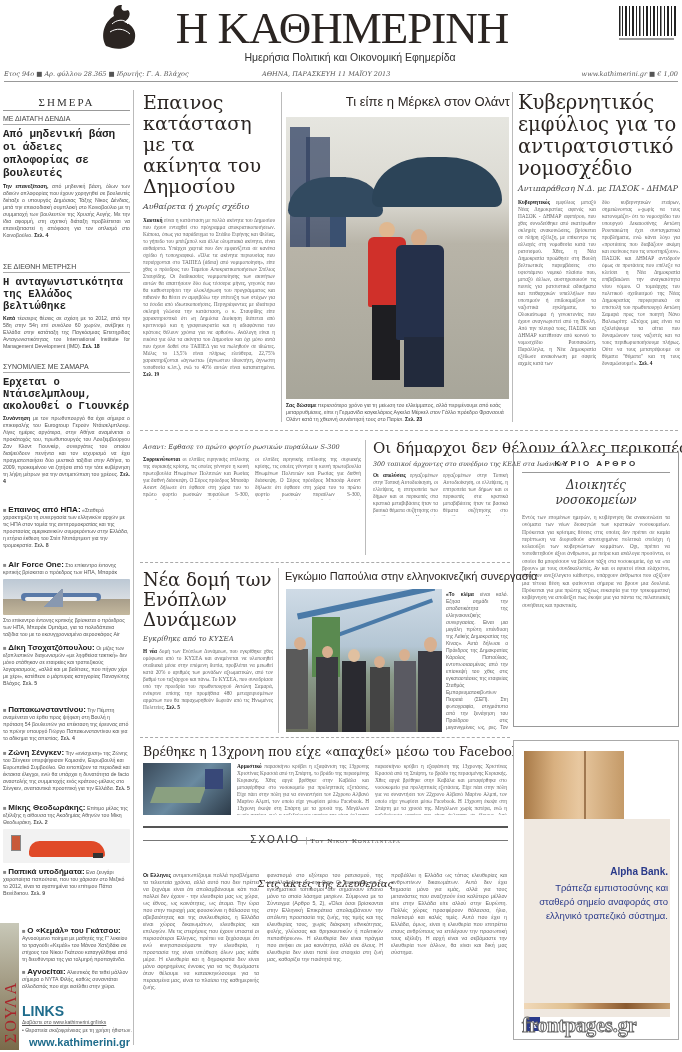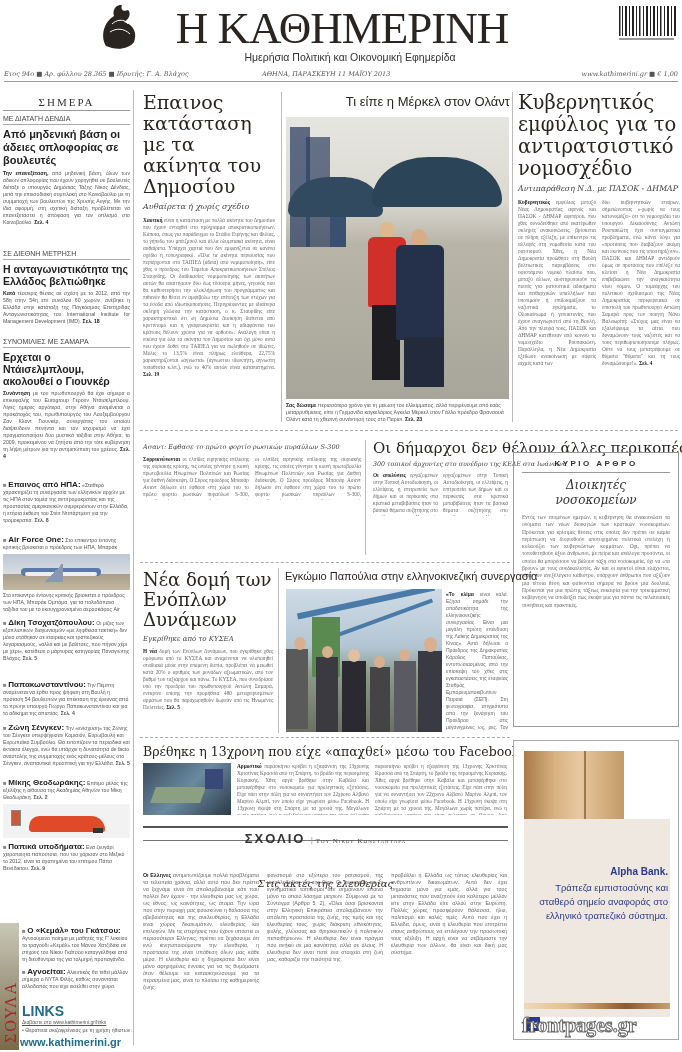--- a/index.html
+++ b/index.html
@@ -17,21 +17,21 @@
   .infobar { left: 4px; top: 68px; width: 674px; height: 14px; font-size: 6.5px; font-style: italic; color: #555; border-bottom: 1px solid #999; }
   .infobar span { position: absolute; top: 2px; }
 
   
   .vrule { position: absolute; width: 1px; background: #bbb; }
   .hdash { position: absolute; height: 0; border-top: 1px dashed #aaa; }
 
   .left-col { left: 3px; top: 96px; width: 127px; }
   .sec-head { font-family: "Liberation Serif", serif; letter-spacing: 2px; font-size: 11px; text-align: center; color: #333; border-bottom: 1px solid #999; padding-bottom: 2px; }
   .kicker { font-family: "Liberation Sans", sans-serif; font-size: 7px; color: #444; margin-top: 4px; border-bottom: 1px solid #aaa; padding-bottom: 2px; }
-  .lh { font-family: Liberation Sans, sans-serif; font-weight: bold; font-size: 10.5px; line-height: 12px; margin-top: 3px; color: #222; }
+  .lh { font-family: Liberation Mono, monospace; font-weight: bold; font-size: 10.5px; line-height: 12px; margin-top: 3px; color: #222; }
   .body-txt { font-family: "Liberation Sans", sans-serif; font-size: 5.2px; line-height: 7px; color: #555; margin-top: 3px; text-align: justify; }
   .body-txt b { color: #222; }
   .brief { margin-top: 5px; font-family: "Liberation Sans", sans-serif; font-size: 5.2px; line-height: 7px; color: #555; }
   .brief .bt { font-size: 8px; font-weight: bold; color: #222; }
   .brief .bt::before { content: "■ "; color: #888; font-size: 6px; }
   .thumb { margin-top: 3px; height: 36px; border-radius: 1px; }
 
   .headline-big { font-family: "DejaVu Serif", serif; color: #2b2522; }
   .dek { font-family: "DejaVu Serif", serif; font-style: italic; color: #444; }
   .body-col { font-family: "Liberation Serif", serif; font-size: 5.3px; line-height: 7px; color: #666; text-align: justify; }
@@ -159,21 +159,21 @@
   <div class="brief">
       <div style="height:36px;overflow:hidden"><span class="bt">Ο «Κεμάλ» του Γκάτσου:</span> <span>Αγνοούμενο ποίημα με μαθητές της Γ' λυκείου το τραγούδι «Κεμάλ» του Μάνου Χατζιδάκι σε στίχους του Νίκου Γκάτσου καταγγέλθηκε από τη διευθύντρια της για τολμηρή προπαγάνδα.</span> </div>
     </div>
   <div class="brief">
       <div style="height:22px;overflow:hidden"><span class="bt">Αγνοείται:</span> <span>Αλιευτικός θα τεθεί μάλλον σήμερα ο ΝΥΤΑ Φιλής, καθώς συναντάται αλλοδαπός που είχε εισέλθει στην χώρα.</span></div>
     </div>
   <div class="lsans" style="font-size:14px;font-weight:bold;color:#1f6c8c;margin-top:13px;">LINKS</div>
   <div class="lsans" style="font-size:5px;color:#555;text-decoration:underline;">Διαβάστε στο www.kathimerini.gr/links</div>
   <div class="lsans" style="font-size:5.2px;color:#555;margin-top:2px;">• Θεραπεία σκιζοφρένειας με τη χρήση ήθιστων.</div>
 </div>
-<div class="abs lsans" style="left:20px;top:1036px;font-size:11px;font-weight:bold;color:#1f6c8c;">www.kathimerini.gr</div>
+<div class="abs lsans" style="left:20px;top:1036px;font-size:11px;font-weight:bold;color:#1f6c8c;padding-left:9px;">www.kathimerini.gr</div>
 
 <div class="abs" style="left:143px;top:92px;width:132px;">
   <div class="headline-big" style="font-size:19px;line-height:21px;">Επαινος κατάσταση με τα ακίνητα του Δημοσίου</div>
   <div class="dek" style="font-size:8px;margin-top:5px;">Αυθαίρετα ή χωρίς σχέδιο</div>
   <div class="body-col" style="margin-top:6px;height:195px;overflow:hidden;"><b>Χαοτική</b> <span>είναι η κατάσταση με πολλά ακίνητα του Δημοσίου που έχουν ενταχθεί στο πρόγραμμα αποκρατικοποιήσεων. Κάποια, όπως για παράδειγμα το Στάδιο Ειρήνης και Φιλίας, το γήπεδο του μπέιζμπολ και άλλα ολυμπιακά ακίνητα, είναι αυθαίρετα. Υπάρχει χαρτιά που δεν εμφανίζεται σε κανένα σχέδιο ή τοπογραφικό. «Όλα τα ακίνητα περιουσίας που περιέρχονται στο ΤΑΙΠΕΔ (άδεια) από νομιμοποίηση», είπε χθες ο πρόεδρος του Ταμείου Αποκρατικοποιήσεων Στέλιος Σταυρίδης. Οι διαδικασίες νομιμοποίησης των ακινήτων αυτών θα απαιτήσουν δύο έως τέσσερα μήνες, γεγονός που θα καθυστερήσει την ολοκλήρωση του προγράμματος και πιθανόν θα θέσει εν αμφιβόλω την επίτευξη των στόχων για τα έσοδα από ιδιωτικοποιήσεις. Περιγράφοντας με ιδιαίτερα σκληρή γλώσσα την κατάσταση, ο κ. Σταυρίδης είπε χαρακτηριστικά ότι «η Δημόσια Διοίκηση διέπεται από κρετινισμό και η γραφειοκρατία και η αδιαφάνεια του κράτους θέλουν χρόνια για να αρθούν». Ανάλογη είναι η εικόνα για όλα τα ακίνητα του Δημοσίου και όχι μόνο αυτά που έχουν δοθεί στο ΤΑΙΠΕΔ για να πωληθούν σε ιδιώτες. Μόλις το 13,5% είναι πλήρως ελεύθερα, 22,75% χαρακτηρίζονται «άγνωστα» (άγνωστου ιδιοκτήτη, άγνωστη τοποθεσία κ.λπ.), ενώ το 40% αυτών είναι καταπατημένα.</span> <b>Σελ. 19</b></div>
 </div>
 
 <div class="abs lsans" style="left:285px;top:94px;width:225px;text-align:right;font-size:13px;color:#2b2522;">Τι είπε η Μέρκελ στον Ολάντ</div>
 <div class="photo" style="left:286px;top:117px;width:223px;height:282px;background:linear-gradient(180deg,#e6e6e0 0%,#dad8d0 30%,#b8b4a8 45%,#a8a69a 100%);">
 
@@ -259,21 +259,21 @@
     <div style="width:88px;height:52px;background:linear-gradient(135deg,#3a4a5a 0%,#6a8aa0 50%,#2c3a48 100%);position:relative;overflow:hidden;">
       <div style="position:absolute;left:10px;top:24px;width:50px;height:16px;background:#8aa080;transform:skew(-20deg);"></div>
       <div style="position:absolute;left:62px;top:6px;width:18px;height:20px;background:#384878;"></div>
     </div>
     <div class="body-col" style="width:132px;height:52px;overflow:hidden;"><b>Αρμοστικό</b> <span>παρασκήνιο κρύβει η εξαφάνιση της 13χρονης Χριστίνας Κρασσά από τη Σπάρτη, το βράδυ της περασμένης Κυριακής. Χθες αργά βρέθηκε στην Καβάλα και μεταφέρθηκε στο νοσοκομείο για προληπτικές εξετάσεις. Είχε πάει στην πόλη για να συναντήσει τον 22χρονο Αλβανό Μαρίνο Αλμπί, τον οποίο είχε γνωρίσει μέσω Facebook. Η 13χρονη έκοψε στη Σπάρτη με τα χρυσά της. Μεγάλωνε χωρίς πατέρα, ενώ η ταξιδεύουσα μητέρα της είναι έκλειπτη σε ίδρυμα. Από αναζητήσεις στο προφίλ τους στο Facebook προκύπτει ότι η 13χρονη ήταν ερωτευμένη με τον 22χρονο και ότι η φυγή της είχε προσχεδιαστεί. Συνένοχοι μέχρι αργά το νύκτα δεν είχε εντοπιστεί.</span></div>
     <div class="body-col" style="width:132px;height:52px;overflow:hidden;"><span>παρασκήνιο κρύβει η εξαφάνιση της 13χρονης Χριστίνας Κρασσά από τη Σπάρτη, το βράδυ της περασμένης Κυριακής. Χθες αργά βρέθηκε στην Καβάλα και μεταφέρθηκε στο νοσοκομείο για προληπτικές εξετάσεις. Είχε πάει στην πόλη για να συναντήσει τον 22χρονο Αλβανό Μαρίνο Αλμπί, τον οποίο είχε γνωρίσει μέσω Facebook. Η 13χρονη έκοψε στη Σπάρτη με τα χρυσά της. Μεγάλωνε χωρίς πατέρα, ενώ η ταξιδεύουσα μητέρα της είναι έκλειπτη σε ίδρυμα. Από αναζητήσεις στο προφίλ τους στο Facebook προκύπτει ότι η 13χρονη ήταν ερωτευμένη με τον 22χρονο και ότι η φυγή της είχε προσχεδιαστεί. Συνένοχοι μέχρι αργά το νύκτα δεν είχε εντοπιστεί.</span> </div>
   </div>
 </div>
 
 <div class="abs" style="left:143px;top:826px;width:365px;border-top:2px solid #555;border-bottom:1px solid #777;height:15px;text-align:center;">
-  <span class="lsans" style="font-size:13px;font-weight:bold;letter-spacing:2px;color:#333;line-height:13px;">ΣΧΟΛΙΟ</span>
+  <span class="lsans" style="font-size:10px;font-weight:normal;letter-spacing:2px;color:#333;line-height:13px;">ΣΧΟΛΙΟ</span>
   <span style="font-size:8px;color:#999;"> | </span>
   <span class="liber" style="font-size:7px;font-variant:small-caps;letter-spacing:1px;color:#444;">Του Νικου Κωνσταντάρα</span>
 </div>
 <div class="abs dek" style="left:143px;top:850px;width:365px;text-align:center;font-size:10px;color:#2b2522;margin-top:28px;">Στις ακτές της ελευθερίας</div>
 <div class="abs" style="left:143px;top:872px;width:365px;display:flex;gap:8px;">
   <div class="body-col" style="width:116px;height:176px;overflow:hidden;font-family:'Liberation Sans',sans-serif;"><b>Οι Ελληνες</b> <span>αντιμετωπίζουμε πολλά προβλήματα τα τελευταία χρόνια, αλλά αυτό που δεν πρέπει να ξεχνάμε είναι ότι απολαμβάνουμε κάτι που πολλοί δεν έχουν - την ελευθερία μας ως χώρα, ως έθνος, ως κοινότητες, ως άτομα. Την ώρα που στην περιοχή μας φουσκώνει η θάλασσα της αβεβαιότητας και της ανελευθερίας, η Ελλάδα είναι χώρος δικαιωμάτων, ελευθερίας και επιλογών. Με τις στερήσεις που έχουν υποστεί οι περισσότεροι Ελληνες, πρέπει να ξεχάσουμε ότι ενώ κινητοποιούμαστε την ελευθερία, η προστασία της είναι υπόθεση όλων μας κάθε μέρα. Η ελευθερία και η δημοκρατία δεν είναι μόνο αφηρημένες έννοιες για να τις θυμόμαστε όταν θέλουμε να κατασκηνώσουμε για τα περασμένα μας, είναι το πλαίσιο της καθημερινής ζωής.</span></div>
   <div class="body-col" style="width:116px;height:176px;overflow:hidden;font-family:'Liberation Sans',sans-serif;">φανατισμό στο εξώτερο του ρατσισμού, της μισαλλοδοξίας και της βίας. Οι πειρατείες και οι εγκληματικοί τοπικισμοί δεν σημαίνουν έπαινο μόνο το οποίο λάσημα μετρίων. Σύμφωνα με το Σύνταγμα (Αρθρο 5, 2), «Όλοι όσοι βρίσκονται στην Ελληνική Επικράτεια απολαμβάνουν την απόλυτη προστασία της ζωής, της τιμής και της ελευθερίας τους, χωρίς διάκριση εθνικότητας, φυλής, γλώσσας και θρησκευτικών ή πολιτικών πεποιθήσεων». Η ελευθερία δεν είναι πράγμα που ανήκει σε μια κοινότητα, αλλά σε όλους. Η ελευθερία δεν είναι ποτέ ένα στοιχείο στη ζωή μας, καθορίζει την ποιότητά της.</div>
   <div class="body-col" style="width:116px;height:176px;overflow:hidden;font-family:'Liberation Sans',sans-serif;">προβάλλει η Ελλάδα ως τόπος ελευθερίας και ανθρωπίνων δικαιωμάτων. Αυτό δεν έχει σημασία μόνο για εμάς, αλλά για τους μετανάστες που αναζητούν ένα καλύτερο μέλλον είτε στην Ελλάδα είτε αλλού στην Ευρώπη. Πολλές χώρες προσφέρουν θάλασσα, ήλιο, πολιτισμό και καλές τιμές. Αυτό που έχει η Ελλάδα, όμως, είναι η ελευθερία που επιτρέπει στους ανθρώπους να επιλέγουν την προσωπική τους εξέλιξη. Η αρχή είναι να σεβόμαστε την ελευθερία των άλλων, θα είναι και δική μας σύστημα.</div>
 </div>
 

